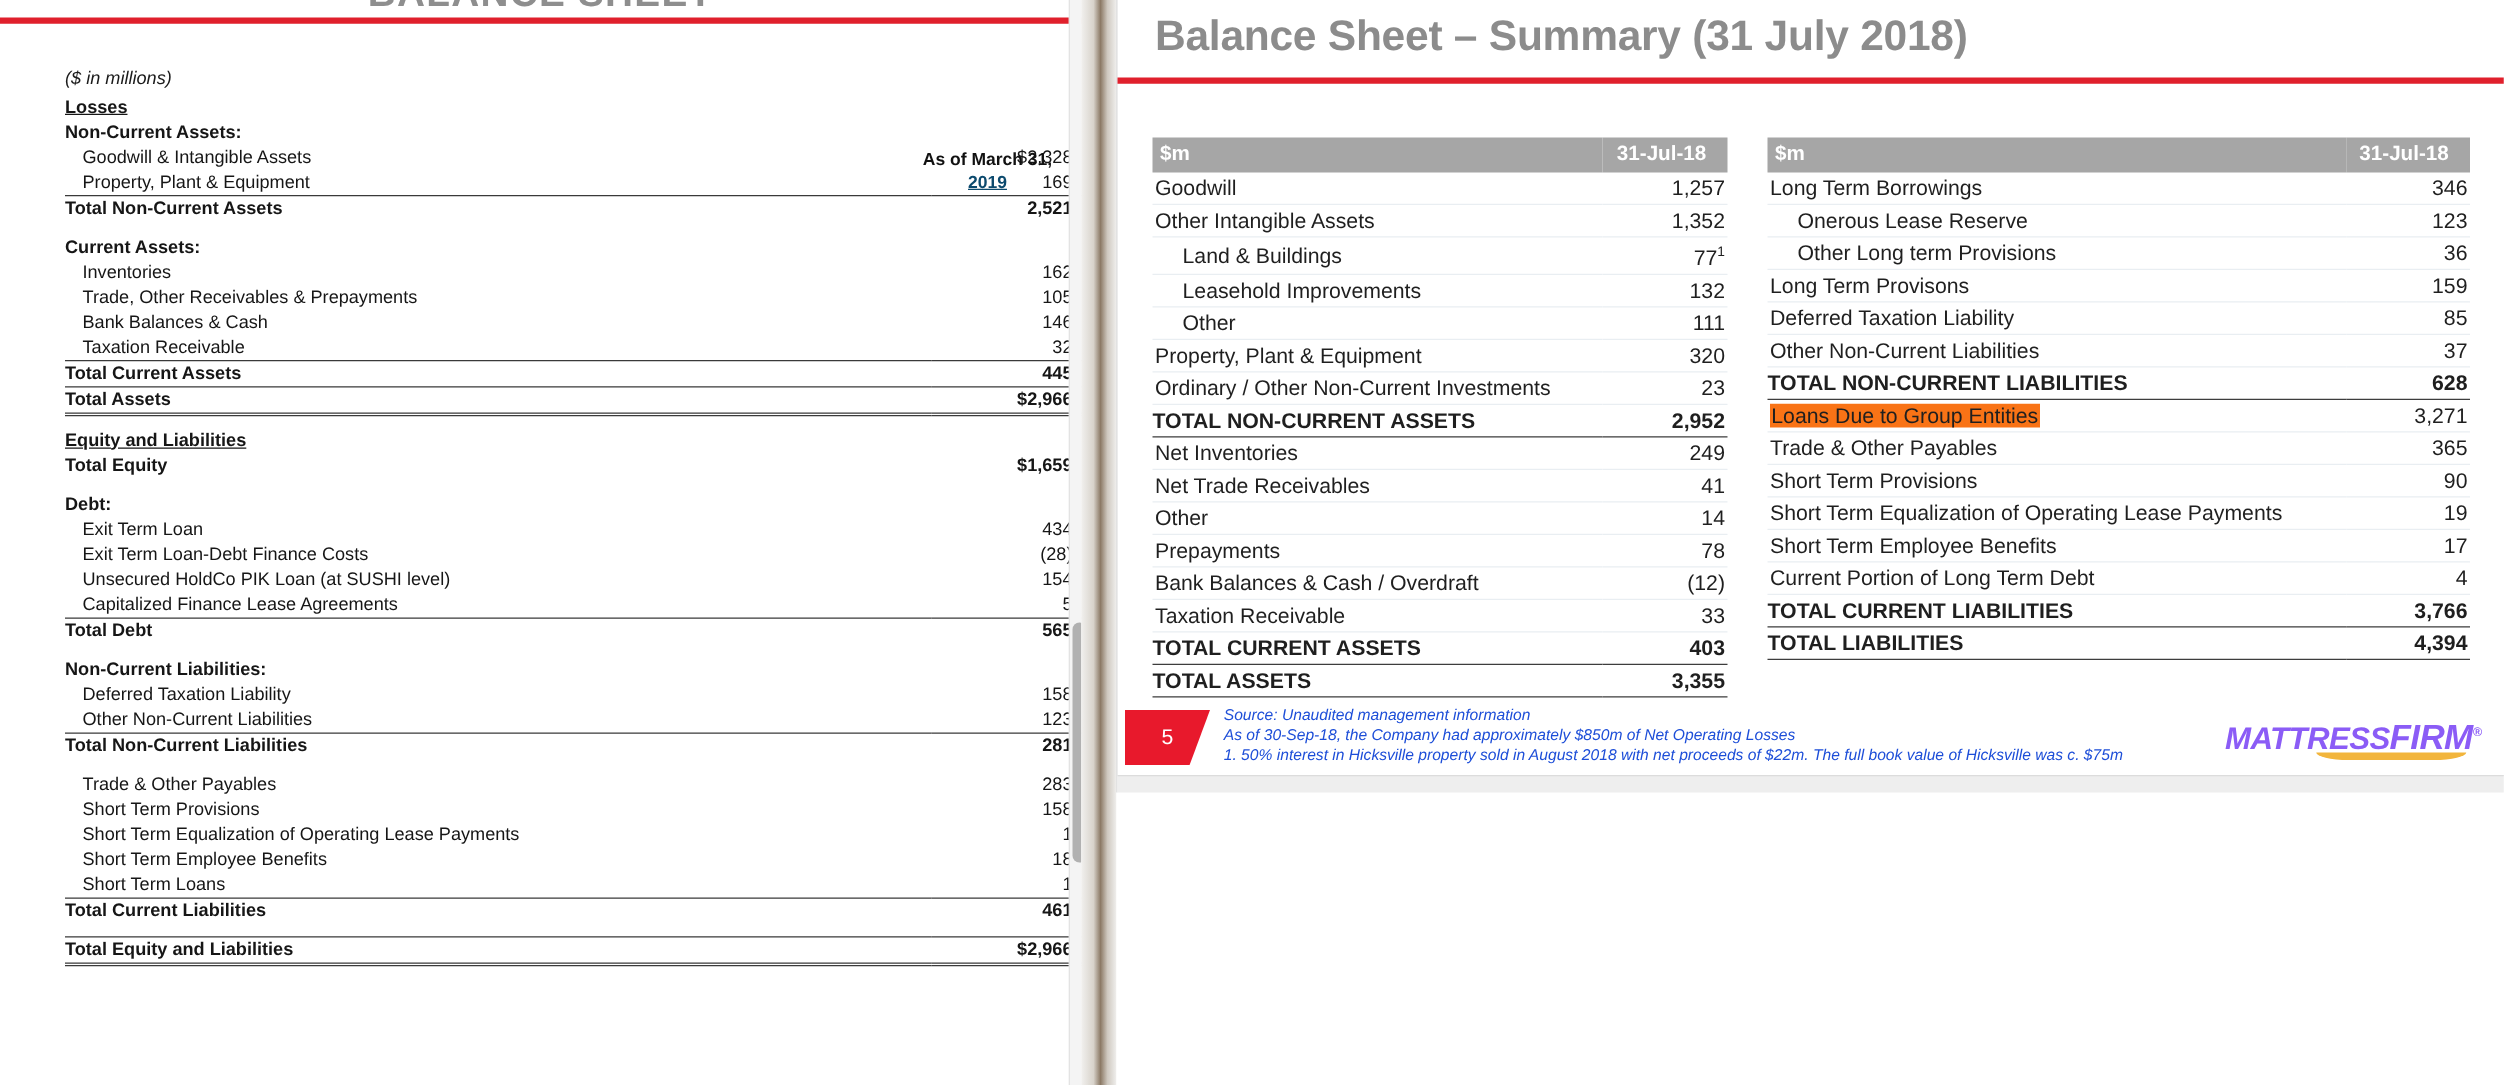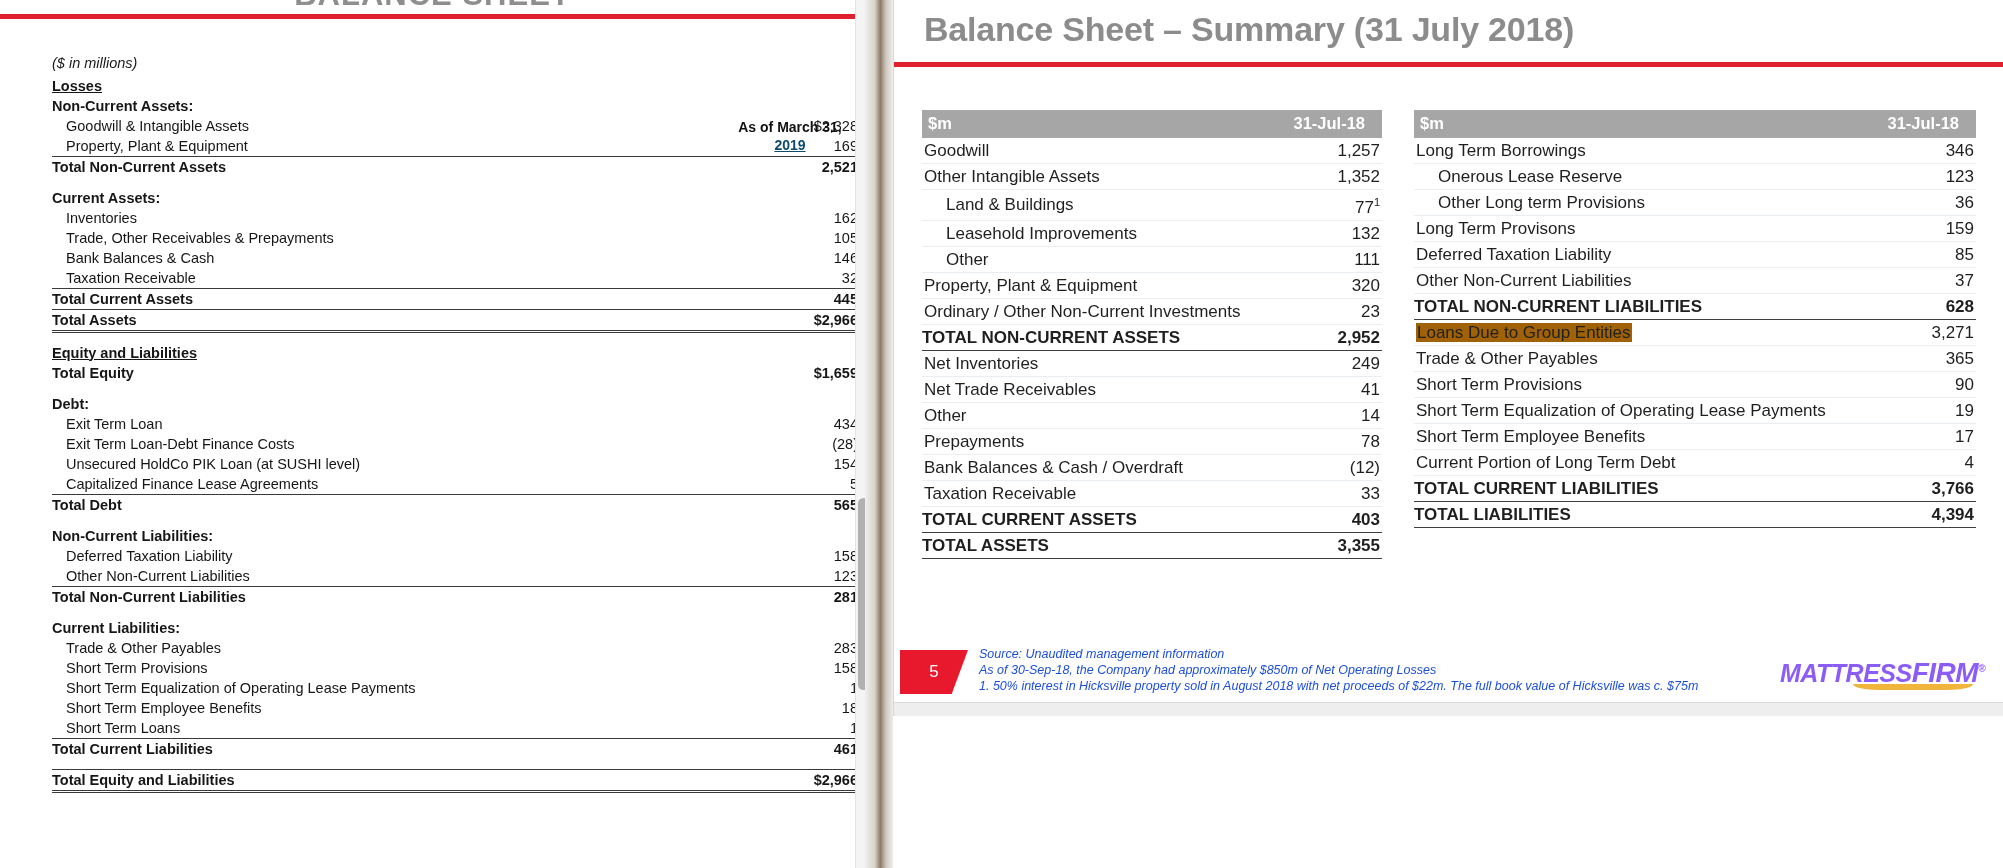--- a/index.html
+++ b/index.html
@@ -52,21 +52,21 @@
     position: absolute; left: 2px; top: 498px; width: 11px; height: 192px;
     background: #b1b1b1; border-radius: 6px;
   }
 
   
   #gutter { position: absolute; left: 865px; top: 0; width: 28px; height: 868px;
             background: linear-gradient(90deg,#f1f0ee 0%,#d8d3cb 35%,#8c7a66 55%,#cfc9c0 75%,#efeeec 100%); }
 
   
   #right-panel {
-    position: absolute; left: 893px; top: 0; width: 1110px; height: 716px;
+    position: absolute; left: 893px; top: 0; width: 1110px; height: 634px;
     background: #ffffff; border-left: 1px solid #d9d9d9;
   }
   .slide-title {
     position: absolute; left: 30px; top: 10px;
     font-size: 34px; font-weight: bold; color: #8c8c8c;
     letter-spacing: -0.2px;
   }
   .slide-redbar { position: absolute; left: 0px; top: 62px; width: 1110px; height: 5px; background: #e0202c; }
 
   .tbl { position: absolute; }
@@ -85,21 +85,21 @@
   table.fin tr.row td { border-bottom: 1px solid #e9eef2; }
   table.fin tr.row td.l { padding-left: 2px; }
   table.fin tr.indent td.l { padding-left: 24px; }
   table.fin tr.tot td {
     font-weight: bold; border-top: 1.6px solid #3d3d3d; border-bottom: 1.6px solid #3d3d3d;
   }
   table.fin tr.tot-final td {
     font-weight: bold; border-top: 1.6px solid #3d3d3d; border-bottom: 1.6px solid #3d3d3d;
   }
   .sup { font-size: 11px; vertical-align: super; }
-  .selected-text { background: #a16207; padding: 0 1px; }
+  .selected-text { background: #f97316; padding: 0 1px; }
 
   
   #page-badge {
     position: absolute; left: 6px; bottom: 22px; width: 68px; height: 44px;
     background: #e8192c; color: #ffffff; font-size: 17px;
     display: flex; align-items: center; justify-content: center;
     clip-path: polygon(0 0, 100% 0, 76% 100%, 0 100%);
   }
   #footnotes {
     position: absolute; left: 85px; bottom: 22px; width: 800px;
@@ -243,24 +243,20 @@
                 <td class="lbl">Other Non-Current Liabilities</td>
                 <td class="val">123</td>
               </tr>
               <tr class="total">
                 <td class="lbl nopad" style="padding-left: 0px;">Total Non-Current Liabilities</td>
                 <td class="val">281</td>
               </tr>
               <tr class="spacer">
                 <td colspan="2"></td>
               </tr>
-              <tr class="sect-bold">
-                <td class="lbl">Current Liabilities:</td>
-                <td class="val"></td>
-              </tr>
               <tr class="item">
                 <td class="lbl">Trade &amp; Other Payables</td>
                 <td class="val">283</td>
               </tr>
               <tr class="item">
                 <td class="lbl">Short Term Provisions</td>
                 <td class="val">158</td>
               </tr>
               <tr class="item">
                 <td class="lbl">Short Term Equalization of Operating Lease Payments</td>

